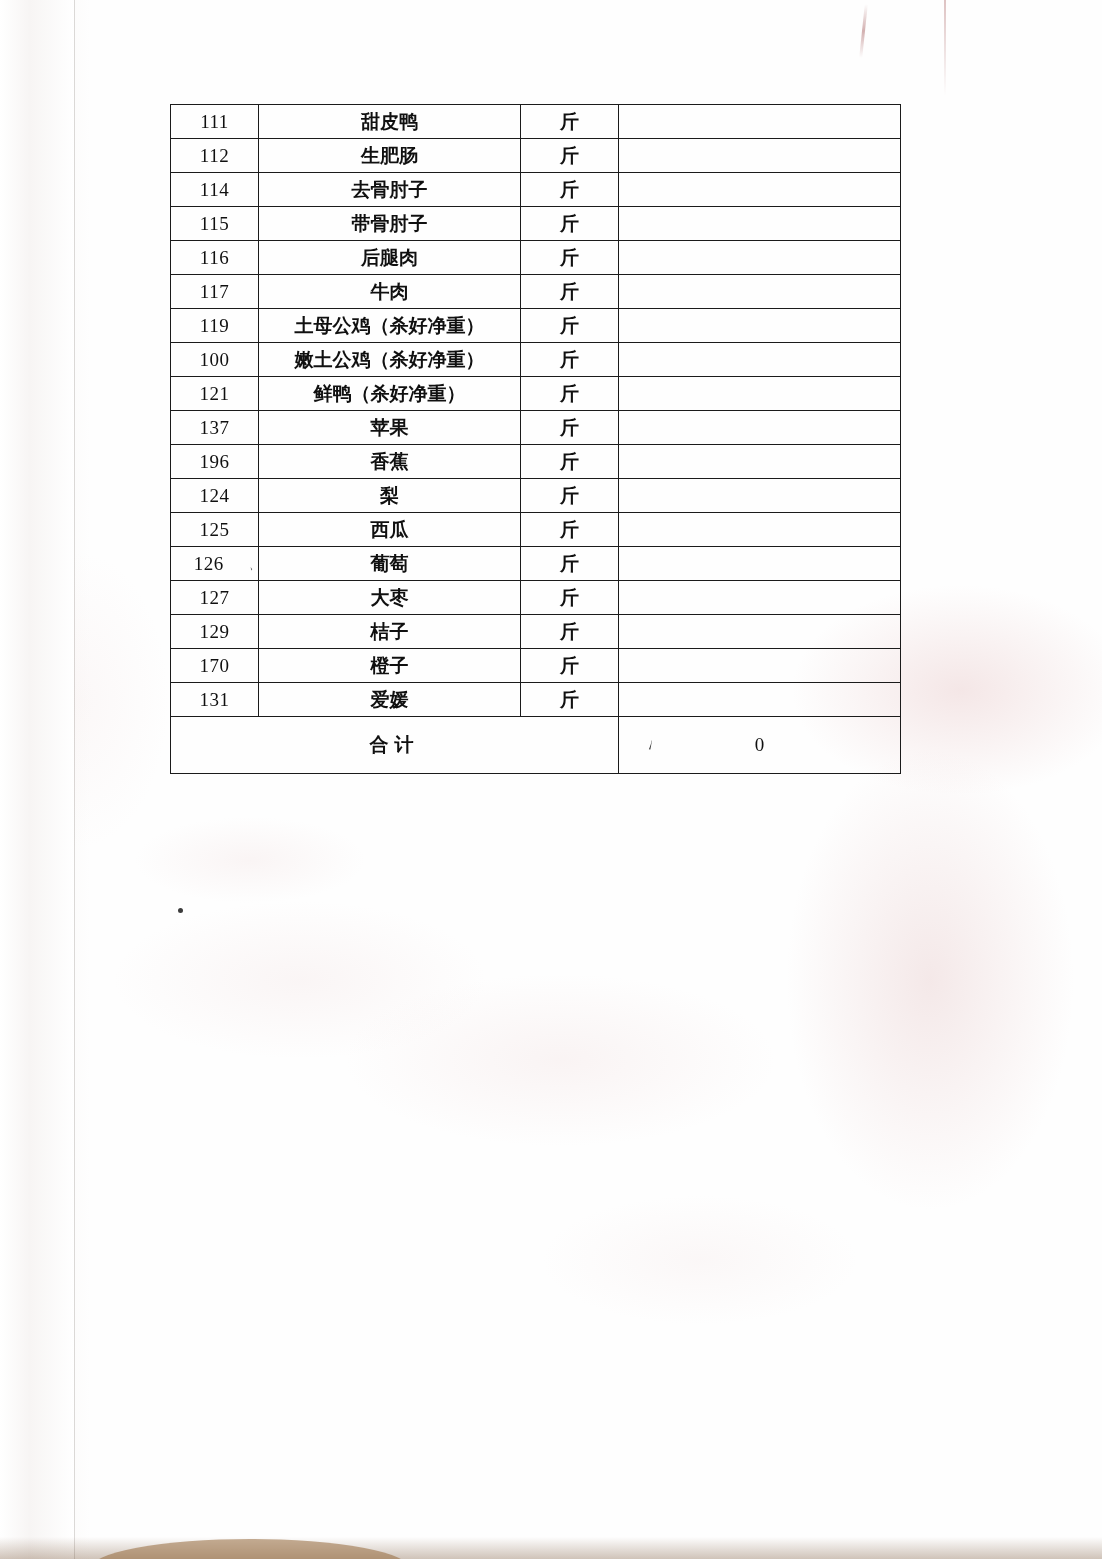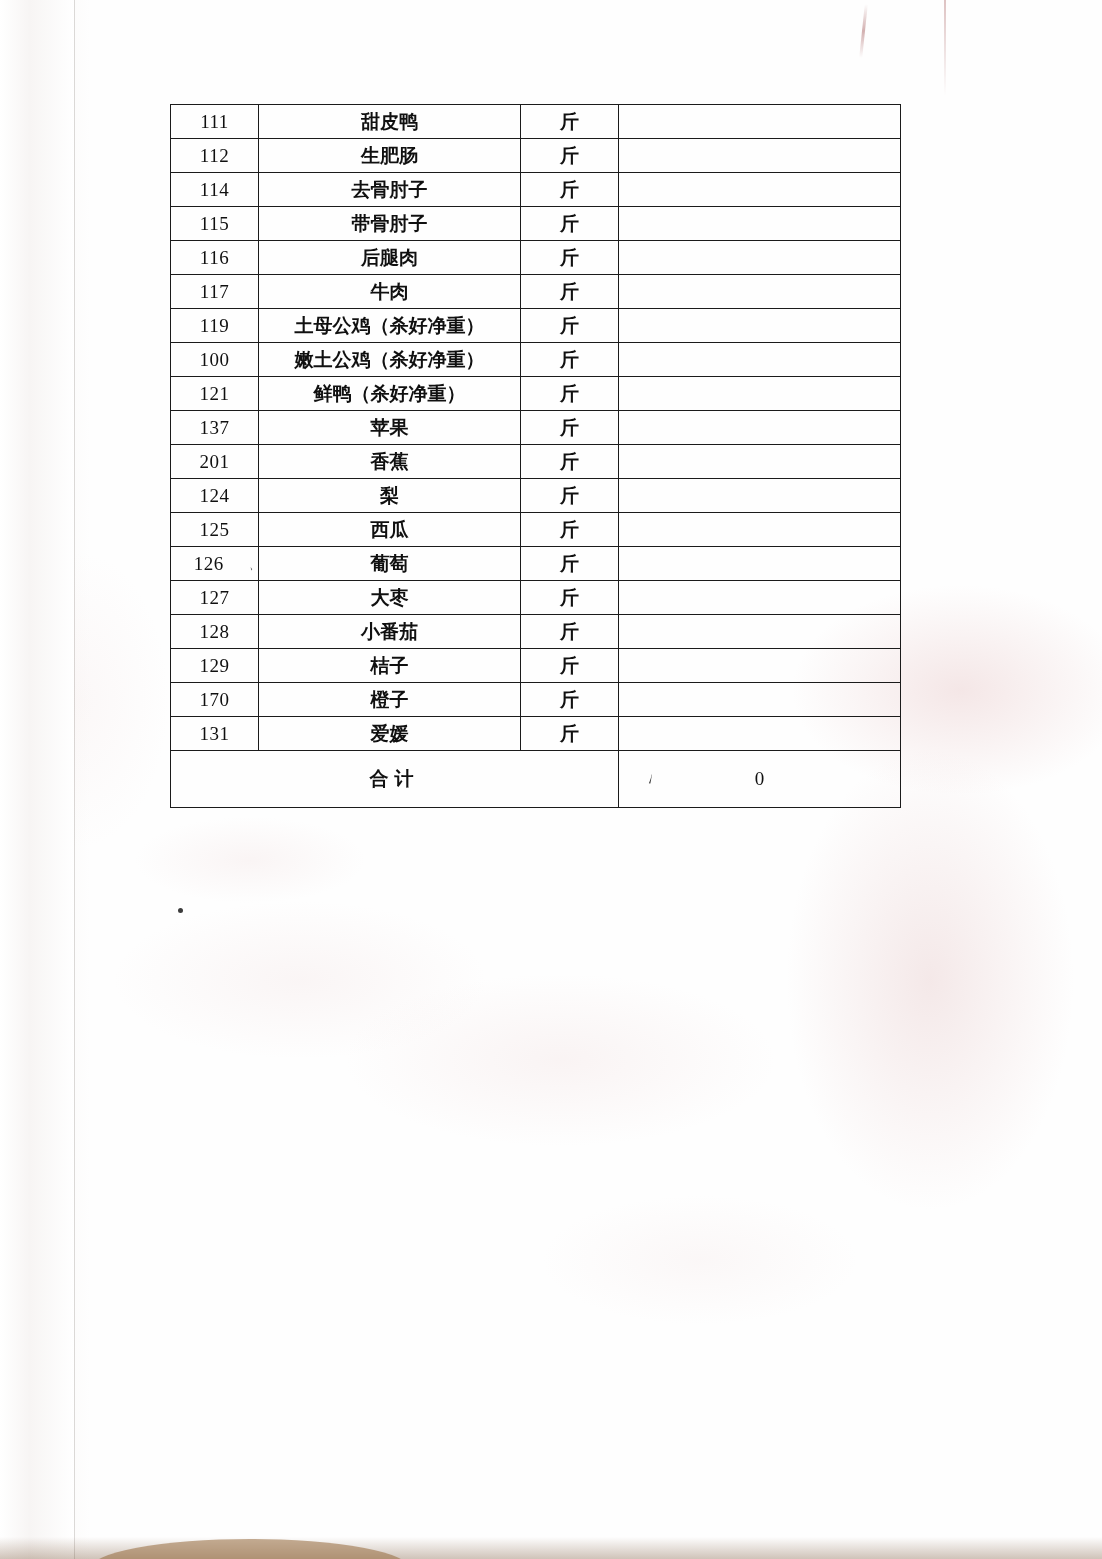--- a/index.html
+++ b/index.html
@@ -226,21 +226,21 @@
         <td class="unit-cell">斤</td>
         <td class="price-cell"></td>
       </tr>
       <tr>
         <td class="no-cell">137</td>
         <td class="name-cell">苹果</td>
         <td class="unit-cell">斤</td>
         <td class="price-cell"></td>
       </tr>
       <tr>
-        <td class="no-cell">201</td>
+        <td class="no-cell">196</td>
         <td class="name-cell">香蕉</td>
         <td class="unit-cell">斤</td>
         <td class="price-cell"></td>
       </tr>
       <tr>
         <td class="no-cell">124</td>
         <td class="name-cell">梨</td>
         <td class="unit-cell">斤</td>
         <td class="price-cell"></td>
       </tr>
@@ -252,26 +252,20 @@
       </tr>
       <tr>
         <td class="no-cell"><span>126</span><span class="row-tick">、</span></td>
         <td class="name-cell">葡萄</td>
         <td class="unit-cell">斤</td>
         <td class="price-cell"></td>
       </tr>
       <tr>
         <td class="no-cell">127</td>
         <td class="name-cell">大枣</td>
-        <td class="unit-cell">斤</td>
-        <td class="price-cell"></td>
-      </tr>
-      <tr>
-        <td class="no-cell">128</td>
-        <td class="name-cell">小番茄</td>
         <td class="unit-cell">斤</td>
         <td class="price-cell"></td>
       </tr>
       <tr>
         <td class="no-cell">129</td>
         <td class="name-cell">桔子</td>
         <td class="unit-cell">斤</td>
         <td class="price-cell"></td>
       </tr>
       <tr>

